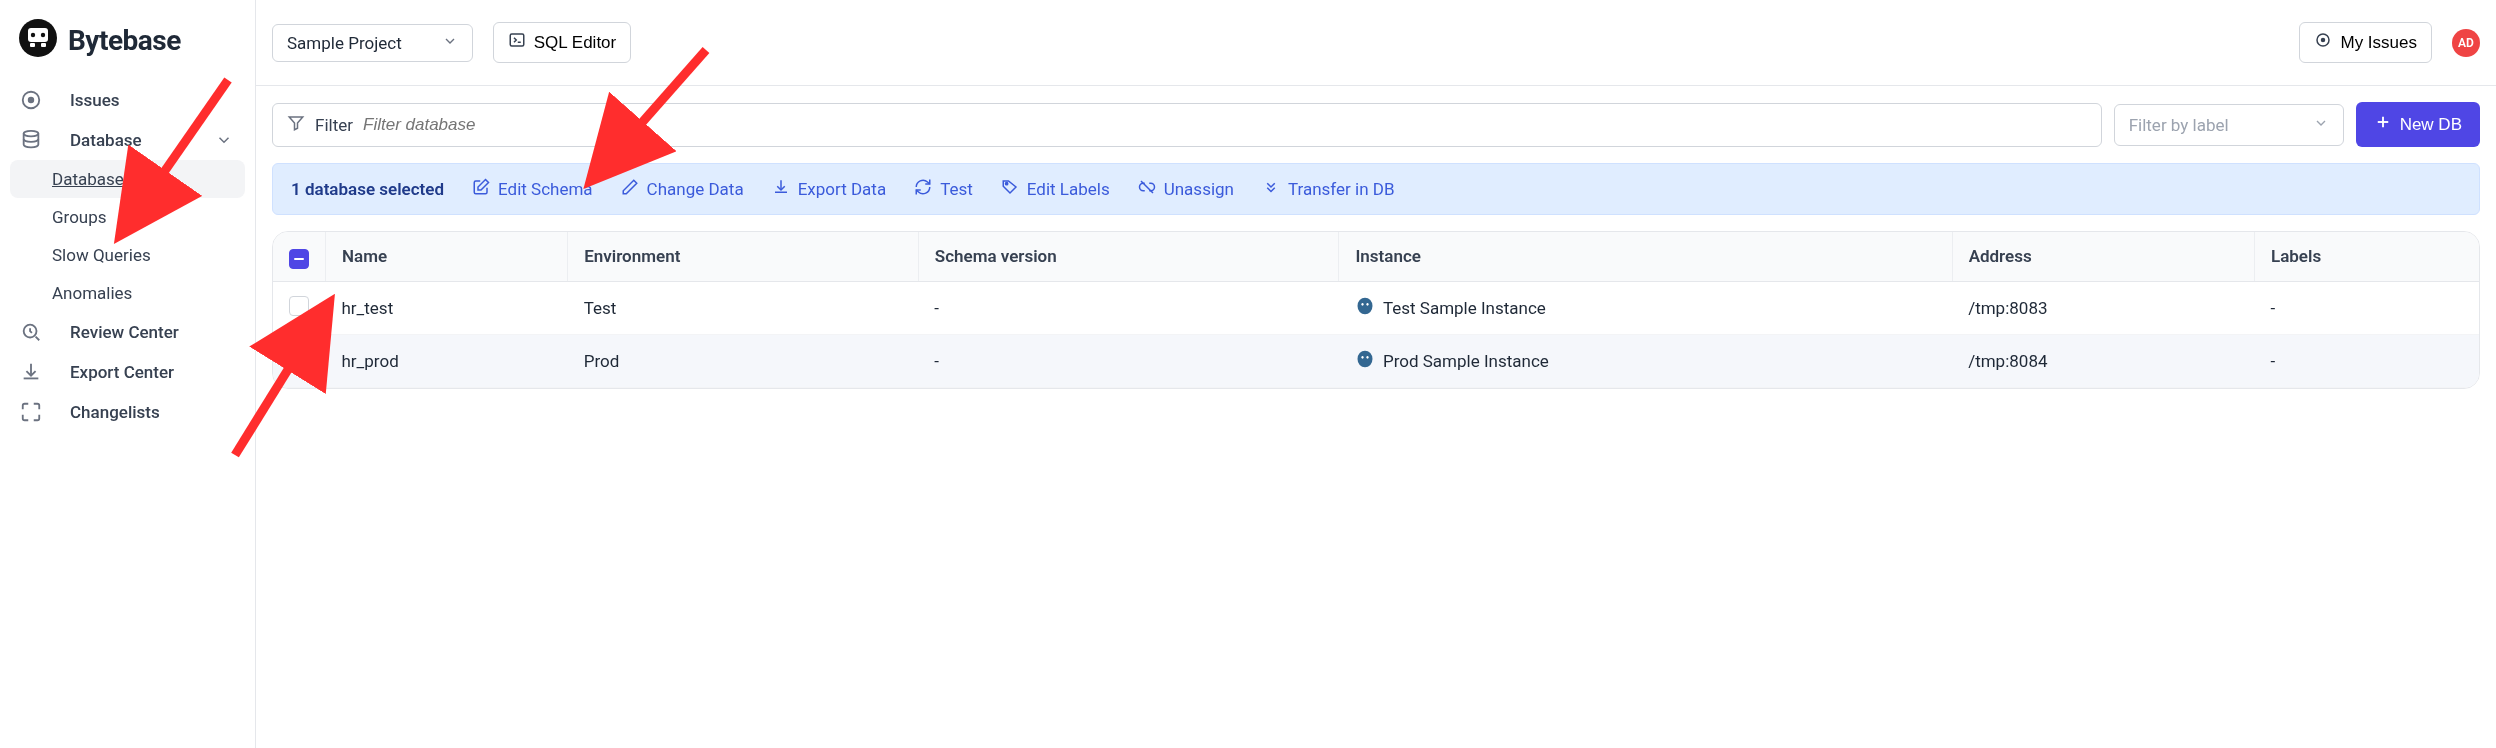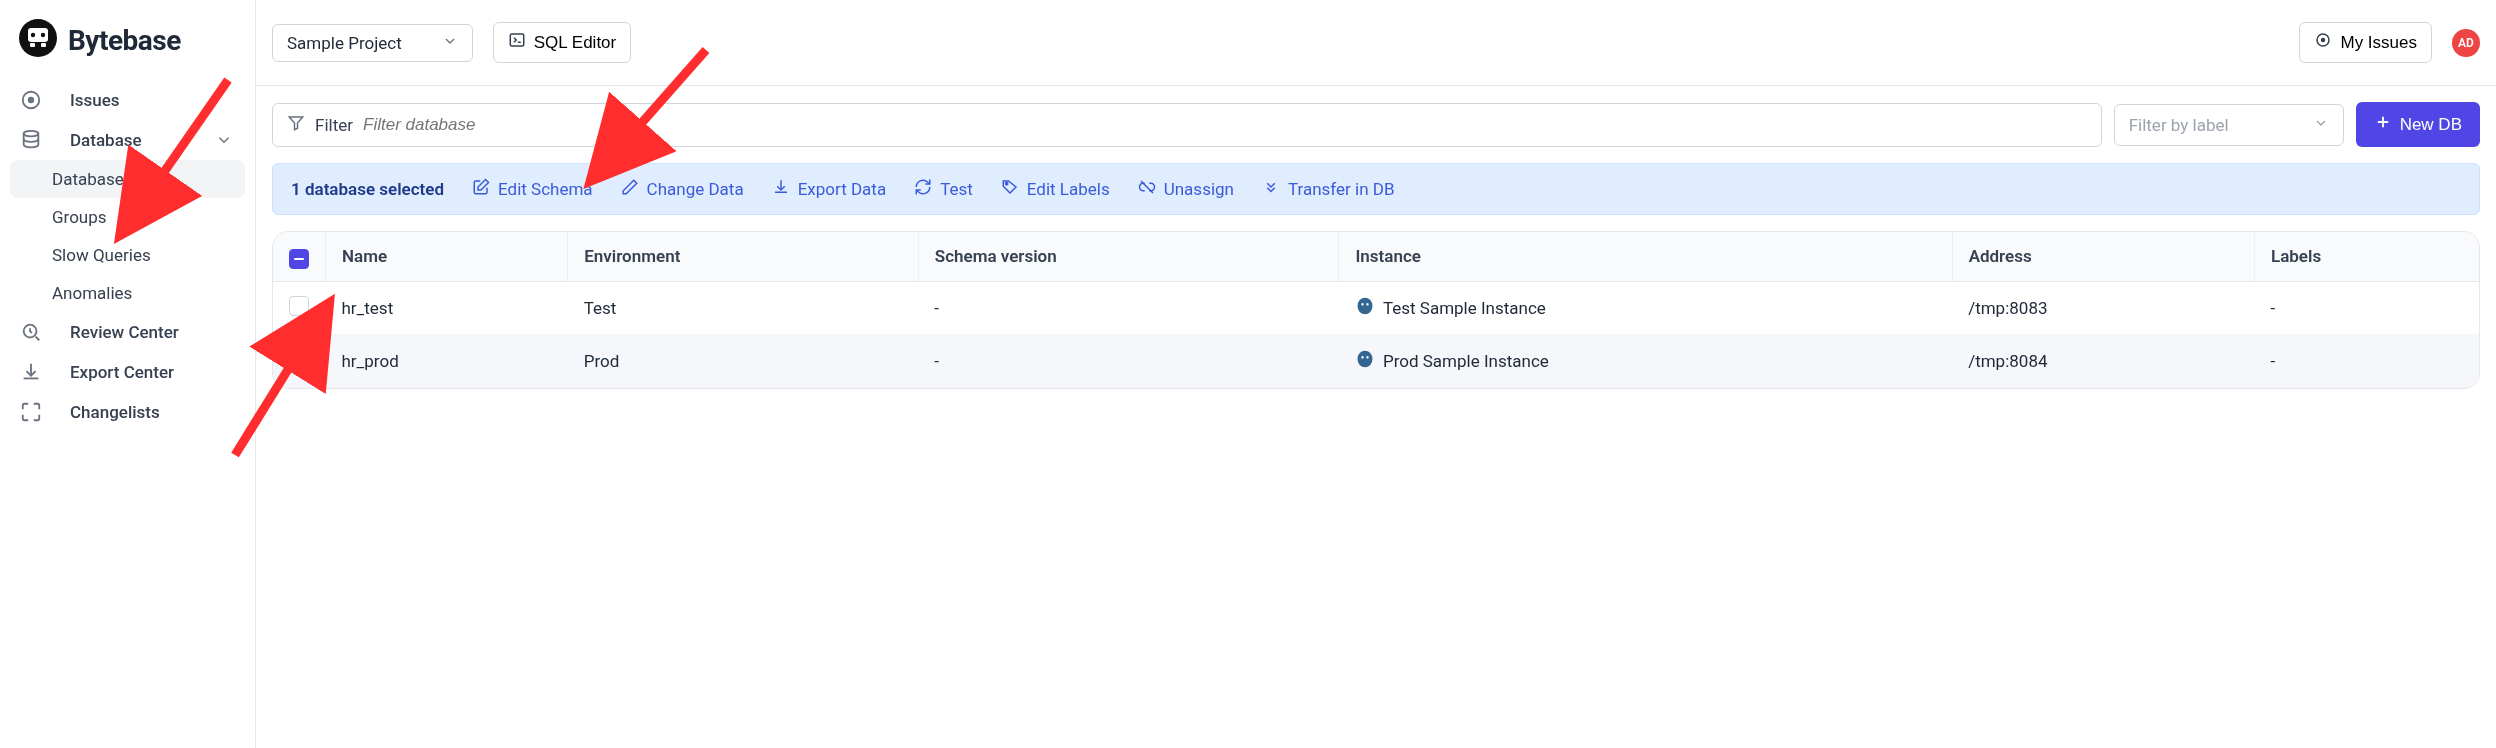--- a/index.html
+++ b/index.html
@@ -4,21 +4,21 @@
 <style>
   * { box-sizing: border-box; margin: 0; padding: 0; }
   body { font-family: -apple-system, BlinkMacSystemFont, "Segoe UI", Roboto, sans-serif; font-size: 16px; color: #1f2937; background: #fff; }
   .app { display: flex; height: 100vh; }
   .sidebar { width: 256px; border-right: 1px solid #e5e7eb; padding: 14px 10px; flex-shrink: 0; }
   .logo { display: flex; align-items: center; gap: 10px; padding: 4px 8px 18px 8px; }
   .logo-mark { width: 40px; height: 40px; }
   .logo-text { font-size: 28px; font-weight: 700; letter-spacing: -0.5px; }
   .nav-item { display: flex; align-items: center; gap: 28px; padding: 9px 10px; border-radius: 8px; cursor: pointer; color: #374151; font-size: 17px; font-weight: 500; }
   .nav-item.sub { padding-left: 42px; font-weight: 400; }
-  .nav-item.active { background: #f3f4f6; }
+  .nav-item.active { background: #f3f4f6; text-decoration: underline; }
   .nav-item .chev { margin-left: auto; }
   .nav-item .icon { width: 22px; height: 22px; flex-shrink: 0; display:flex; align-items:center; justify-content:center; }
   .main { flex: 1; display: flex; flex-direction: column; position: relative; }
   .topbar { display: flex; align-items: center; gap: 20px; padding: 22px 16px; border-bottom: 1px solid #e5e7eb; }
   .select-box { display: flex; align-items: center; gap: 40px; border: 1px solid #d1d5db; border-radius: 6px; padding: 8px 14px; font-size: 17px; cursor: pointer; }
   .btn-outline { display: flex; align-items: center; gap: 8px; border: 1px solid #d1d5db; border-radius: 6px; padding: 8px 14px; font-size: 17px; cursor: pointer; background: #fff; }
   .topbar-spacer { flex: 1; }
   .avatar { width: 28px; height: 28px; border-radius: 50%; background: #ef4444; color: #fff; font-size: 12px; font-weight: 600; display: flex; align-items: center; justify-content: center; }
   .content { padding: 16px; }
   .filter-row { display: flex; gap: 12px; align-items: center; }

